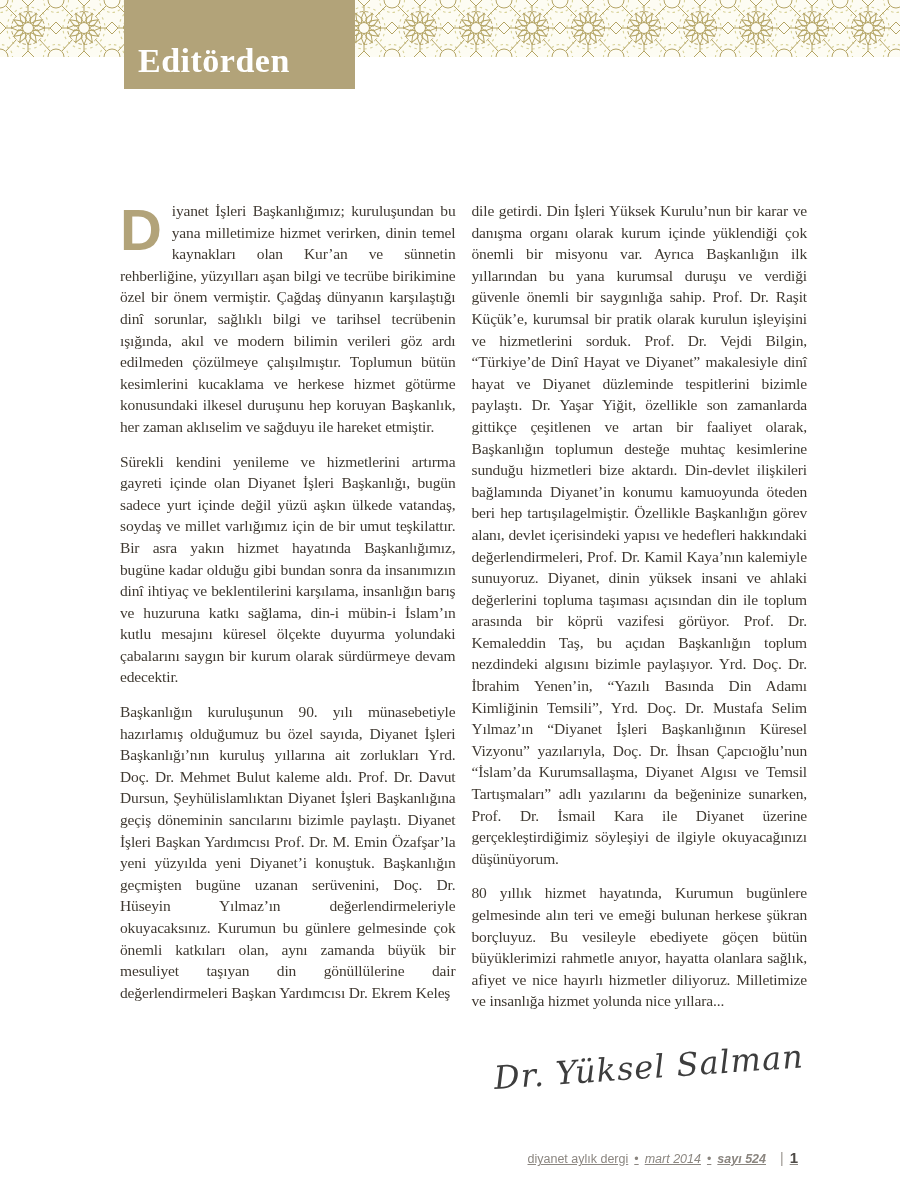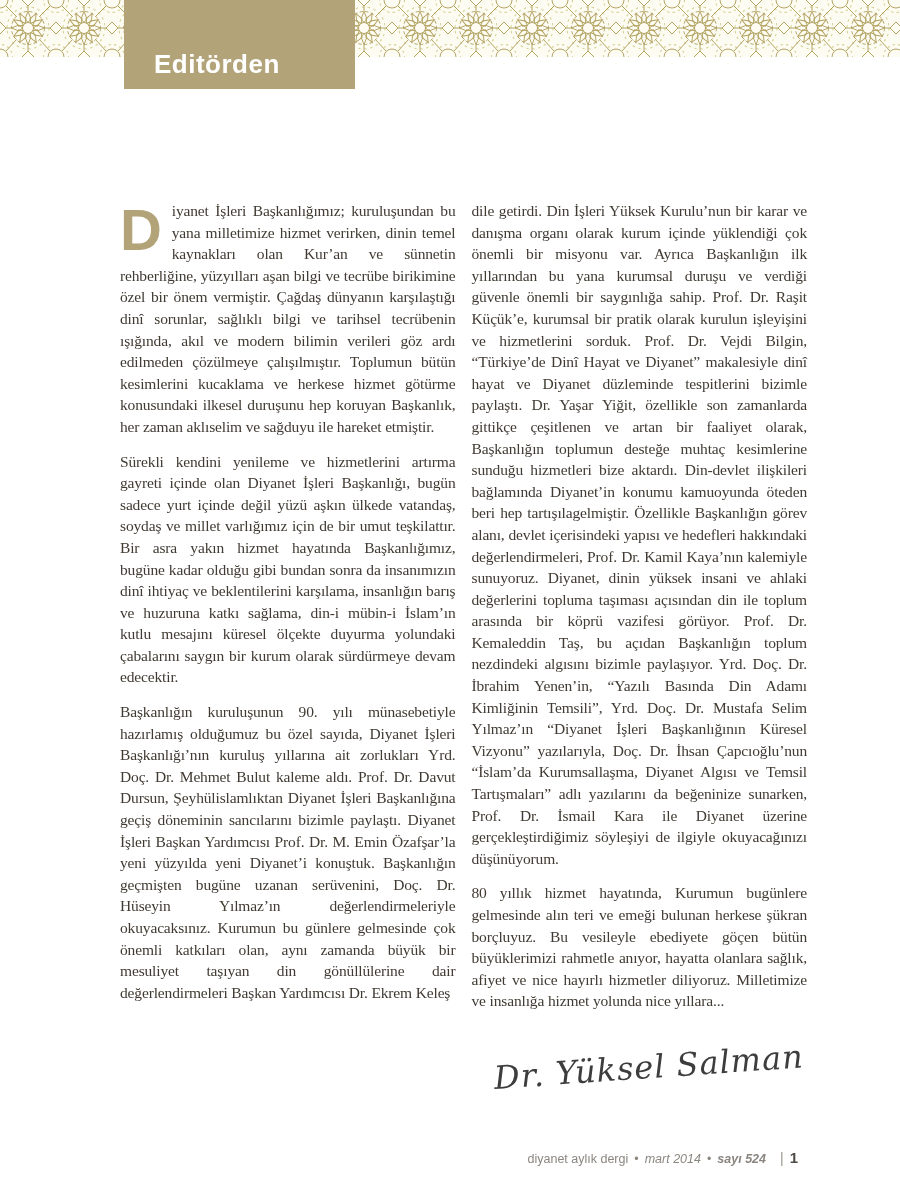--- a/index.html
+++ b/index.html
@@ -7,23 +7,23 @@
     width:900px; height:1200px; position:relative;
     background:#ffffff; overflow:hidden;
     font-family:"Liberation Serif", serif;
   }
   .pattern-band { position:absolute; top:0; left:0; width:900px; height:57px; z-index:1; }
   .section-label {
     position:absolute; top:0; left:124px; width:231px; height:89px;
     background:#b2a379; z-index:2; display:flex; align-items:flex-end;
   }
   .section-label .label-text {
-    font-family:Liberation Sans, sans-serif; font-weight:700;
-    color:#ffffff; font-size:26px; letter-spacing:0.5px;
-    padding:0 0 9px 30px;
+    font-family:Liberation Serif, serif; font-weight:700;
+    color:#ffffff; font-size:34px; letter-spacing:0.5px;
+    padding:0 0 9px 14px;
   }
   .article {
     position:absolute; top:200px; left:120px; width:687px;
     display:flex; gap:16px; color:#403a32; z-index:2;
   }
   .col {
     width:335.5px; text-align:justify;
     font-size:15.5px; line-height:21.6px; letter-spacing:-0.15px;
   }
   .col p { margin:0 0 13px 0; }
@@ -37,20 +37,21 @@
     font-family:"DejaVu Serif", serif; font-style:italic;
     font-size:32px; color:#3d3d3d; letter-spacing:1px;
     transform:rotate(-4deg); transform-origin:right center;
     white-space:nowrap;
   }
   .footer {
     position:absolute; top:1138px; right:102px; z-index:2;
     font-family:"Liberation Sans", sans-serif; font-size:12.5px;
     color:#8b8680; display:flex; align-items:baseline; gap:6px;
     white-space:nowrap;
+    text-decoration:underline;
   }
   .footer .date { font-style:italic;margin-top:14px; }
   .footer .issue { font-style:italic; font-weight:700; }
   .footer .pipe { margin-left:8px; font-size:14px; color:#9a958f; }
   .footer .pagenum { font-weight:700; font-size:15px; color:#4e4a46; }
 </style>
 </head>
 <body>
 
 <div class="pattern-band">

